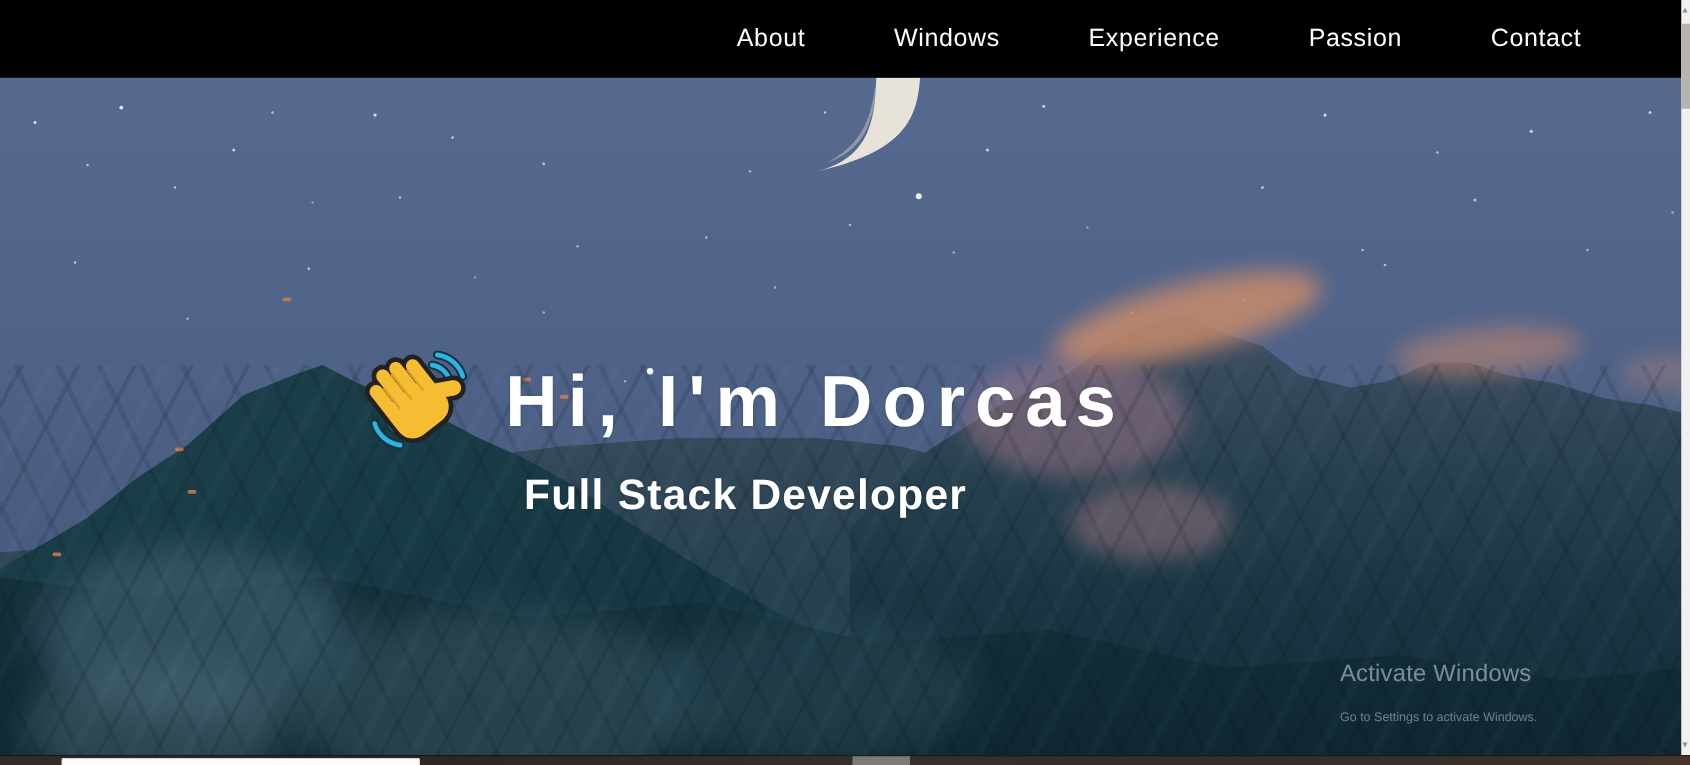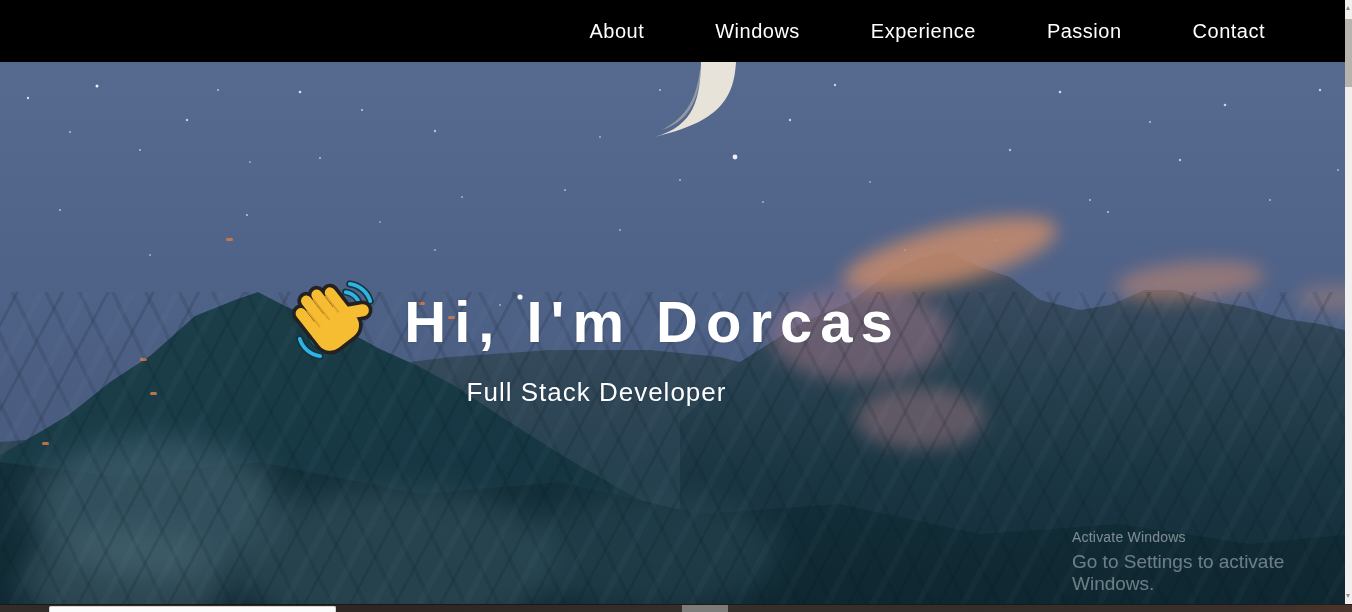--- a/index.html
+++ b/index.html
@@ -85,28 +85,28 @@
   
   .hero-content { position:absolute; top:219px; left:0; width:1193px; text-align:center; z-index:5; }
   .title-row { display:flex; align-items:center; justify-content:center; gap:26px; }
   .wave { width:86px; height:82px; flex:0 0 auto; transform:translateY(-2px); }
   h1.hero-title {
     margin:0; color:#fff; font-size:58px; font-weight:800;
     letter-spacing:8px; line-height:1; white-space:nowrap;
     text-shadow:0 0 2px rgba(20,30,50,.25);
   }
   .hero-subtitle {
-    margin:14px 0 0 0; color:#fff; font-size:26px; font-weight:400;
+    margin:14px 0 0 0; color:#fff; font-size:34px; font-weight:700;
     letter-spacing:1px; text-shadow:0 0 2px rgba(20,30,50,.3);
   }
 
   
   .watermark { position:absolute; left:1072px; top:467px; z-index:6; text-align:left; }
-  .wm1 { color:rgba(232,238,242,.5);  font-size:14px; letter-spacing:.2px; }
-  .wm2 { color:rgba(222,230,235,.45); font-size:19px; margin-top:6px; }
+  .wm1 { color:rgba(232,238,242,.5);  font-size:19px; letter-spacing:.2px; }
+  .wm2 { color:rgba(222,230,235,.45); font-size:10px; margin-top:18px; }
 
   
   .vscroll {
     position:absolute; top:0; right:0; width:7px; height:604px;
     background:var(--sb-track,#f2f0ee); z-index:40;
   }
   .vthumb { position:absolute; top:19px; left:0; width:7px; height:68px;
             background:var(--sb-thumb,#b7b3af); }
   .varrow { position:absolute; left:1px; width:0; height:0;
             border-left:2.5px solid transparent; border-right:2.5px solid transparent; }

